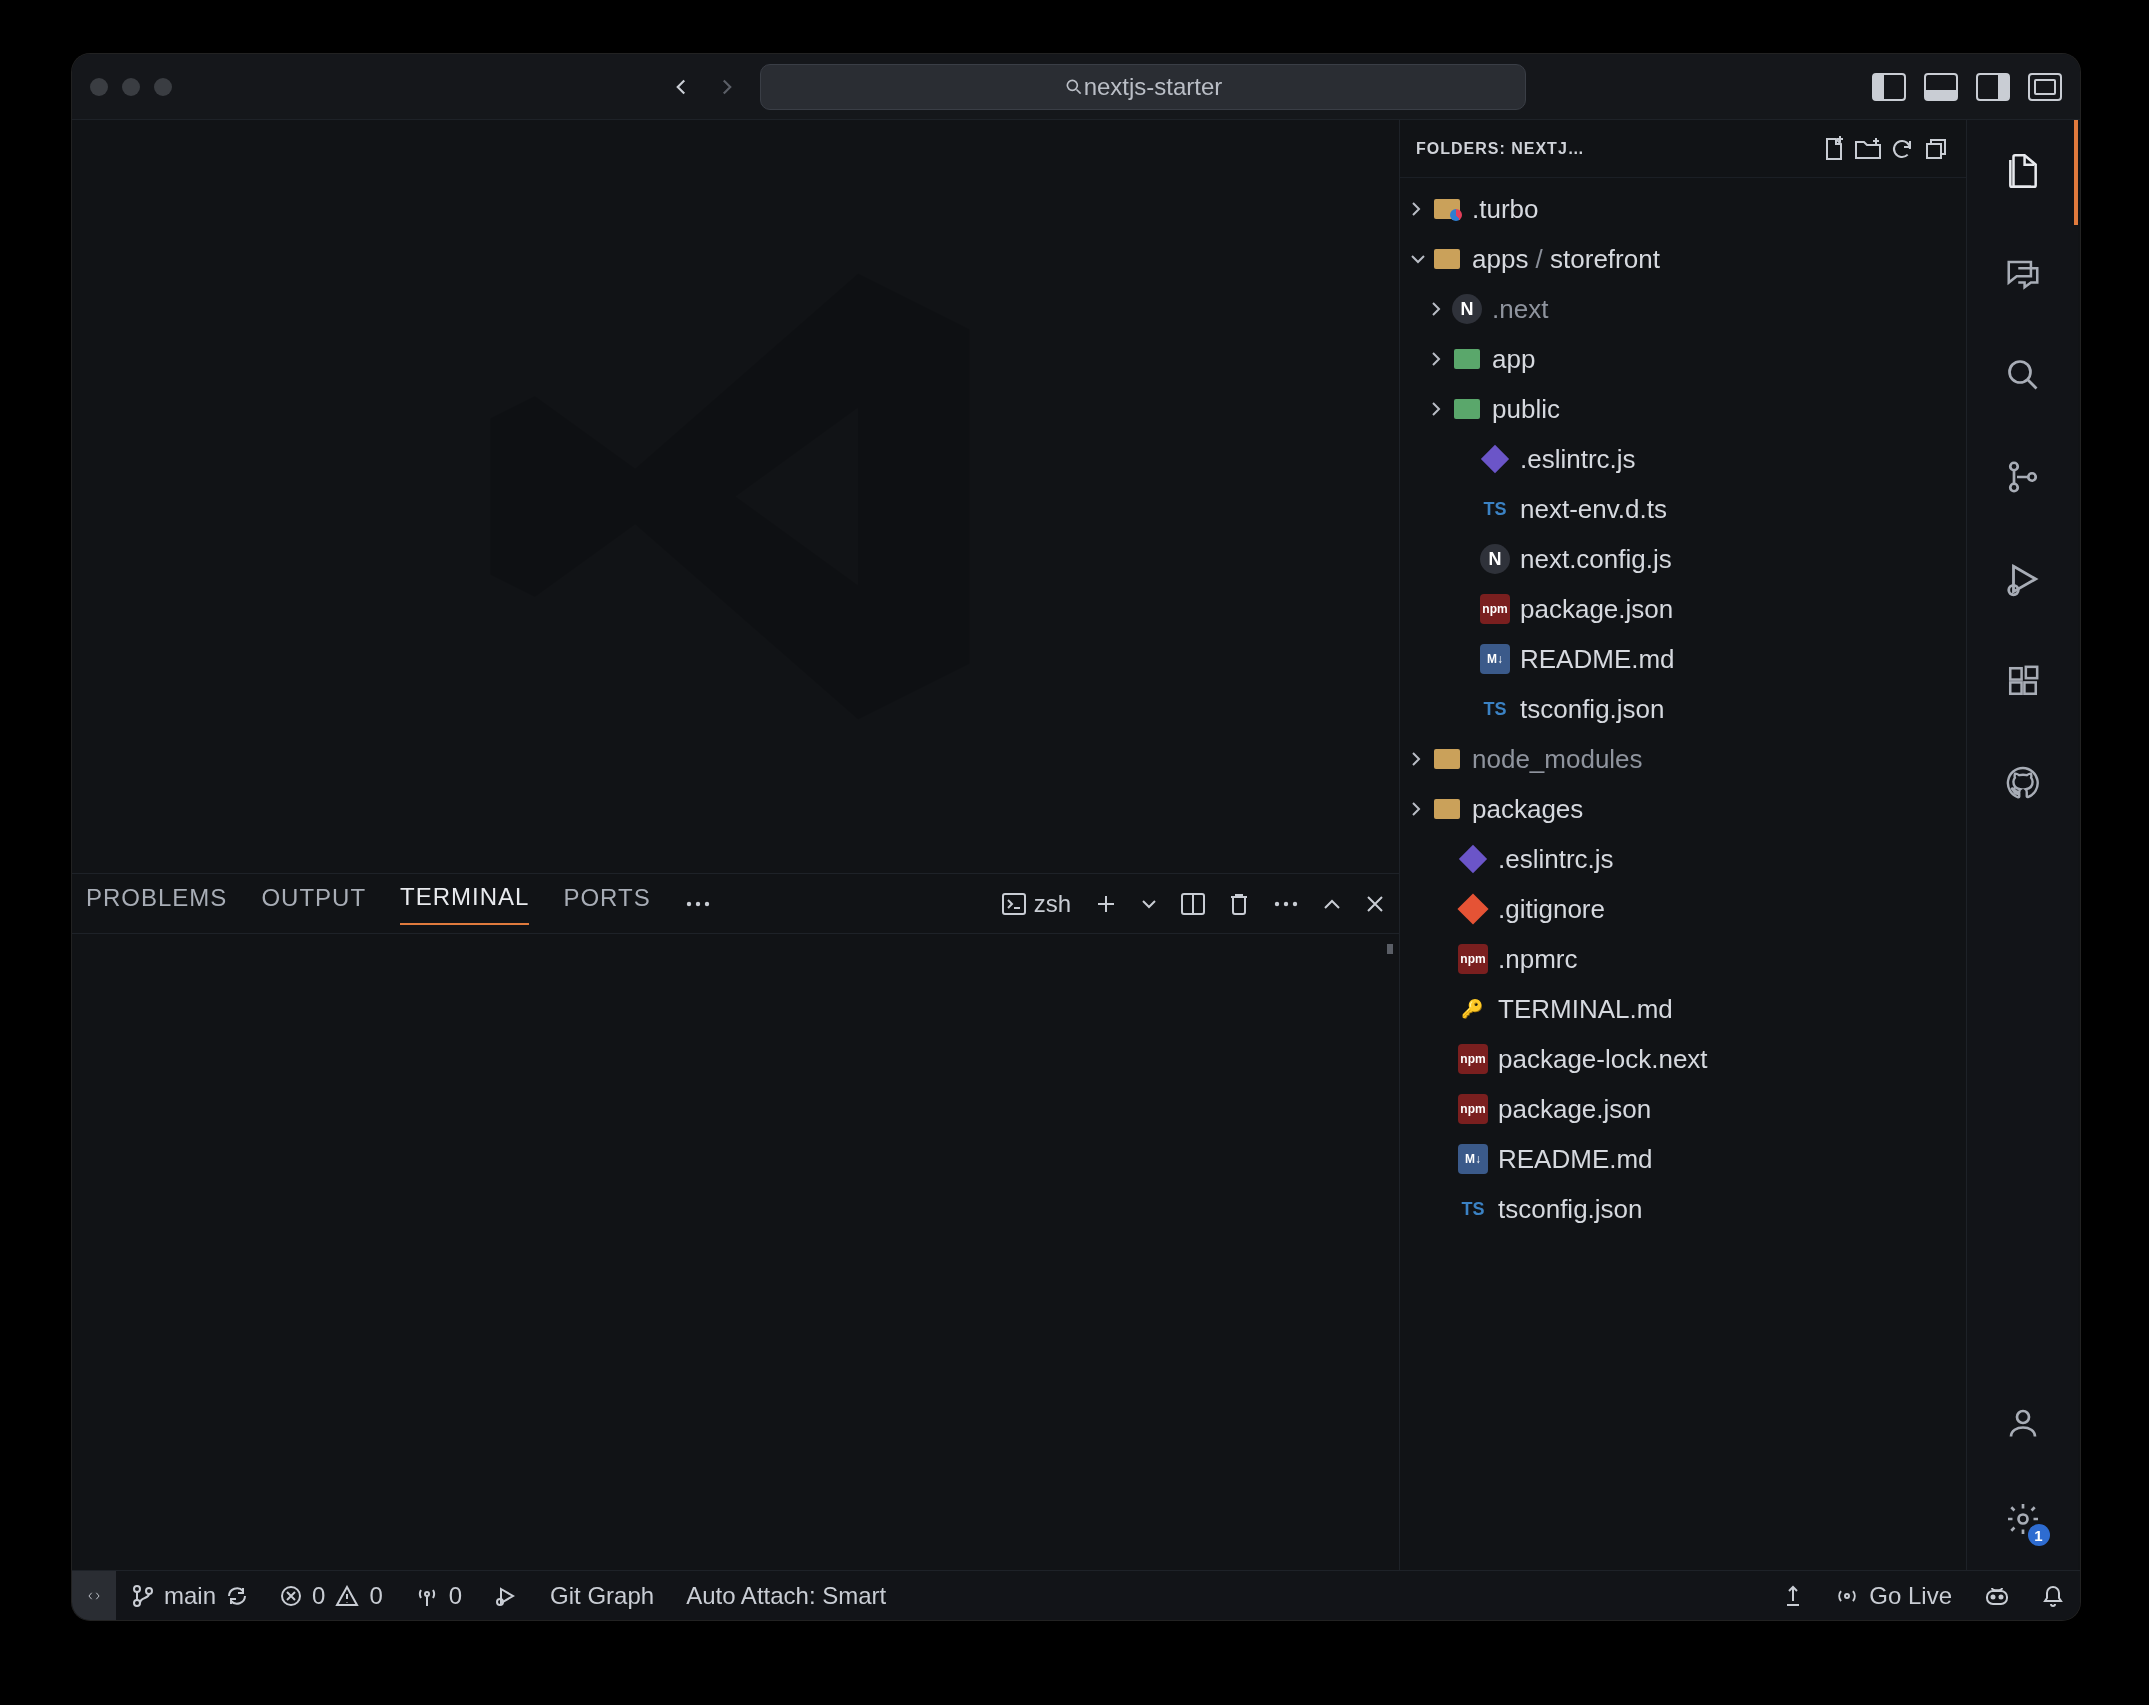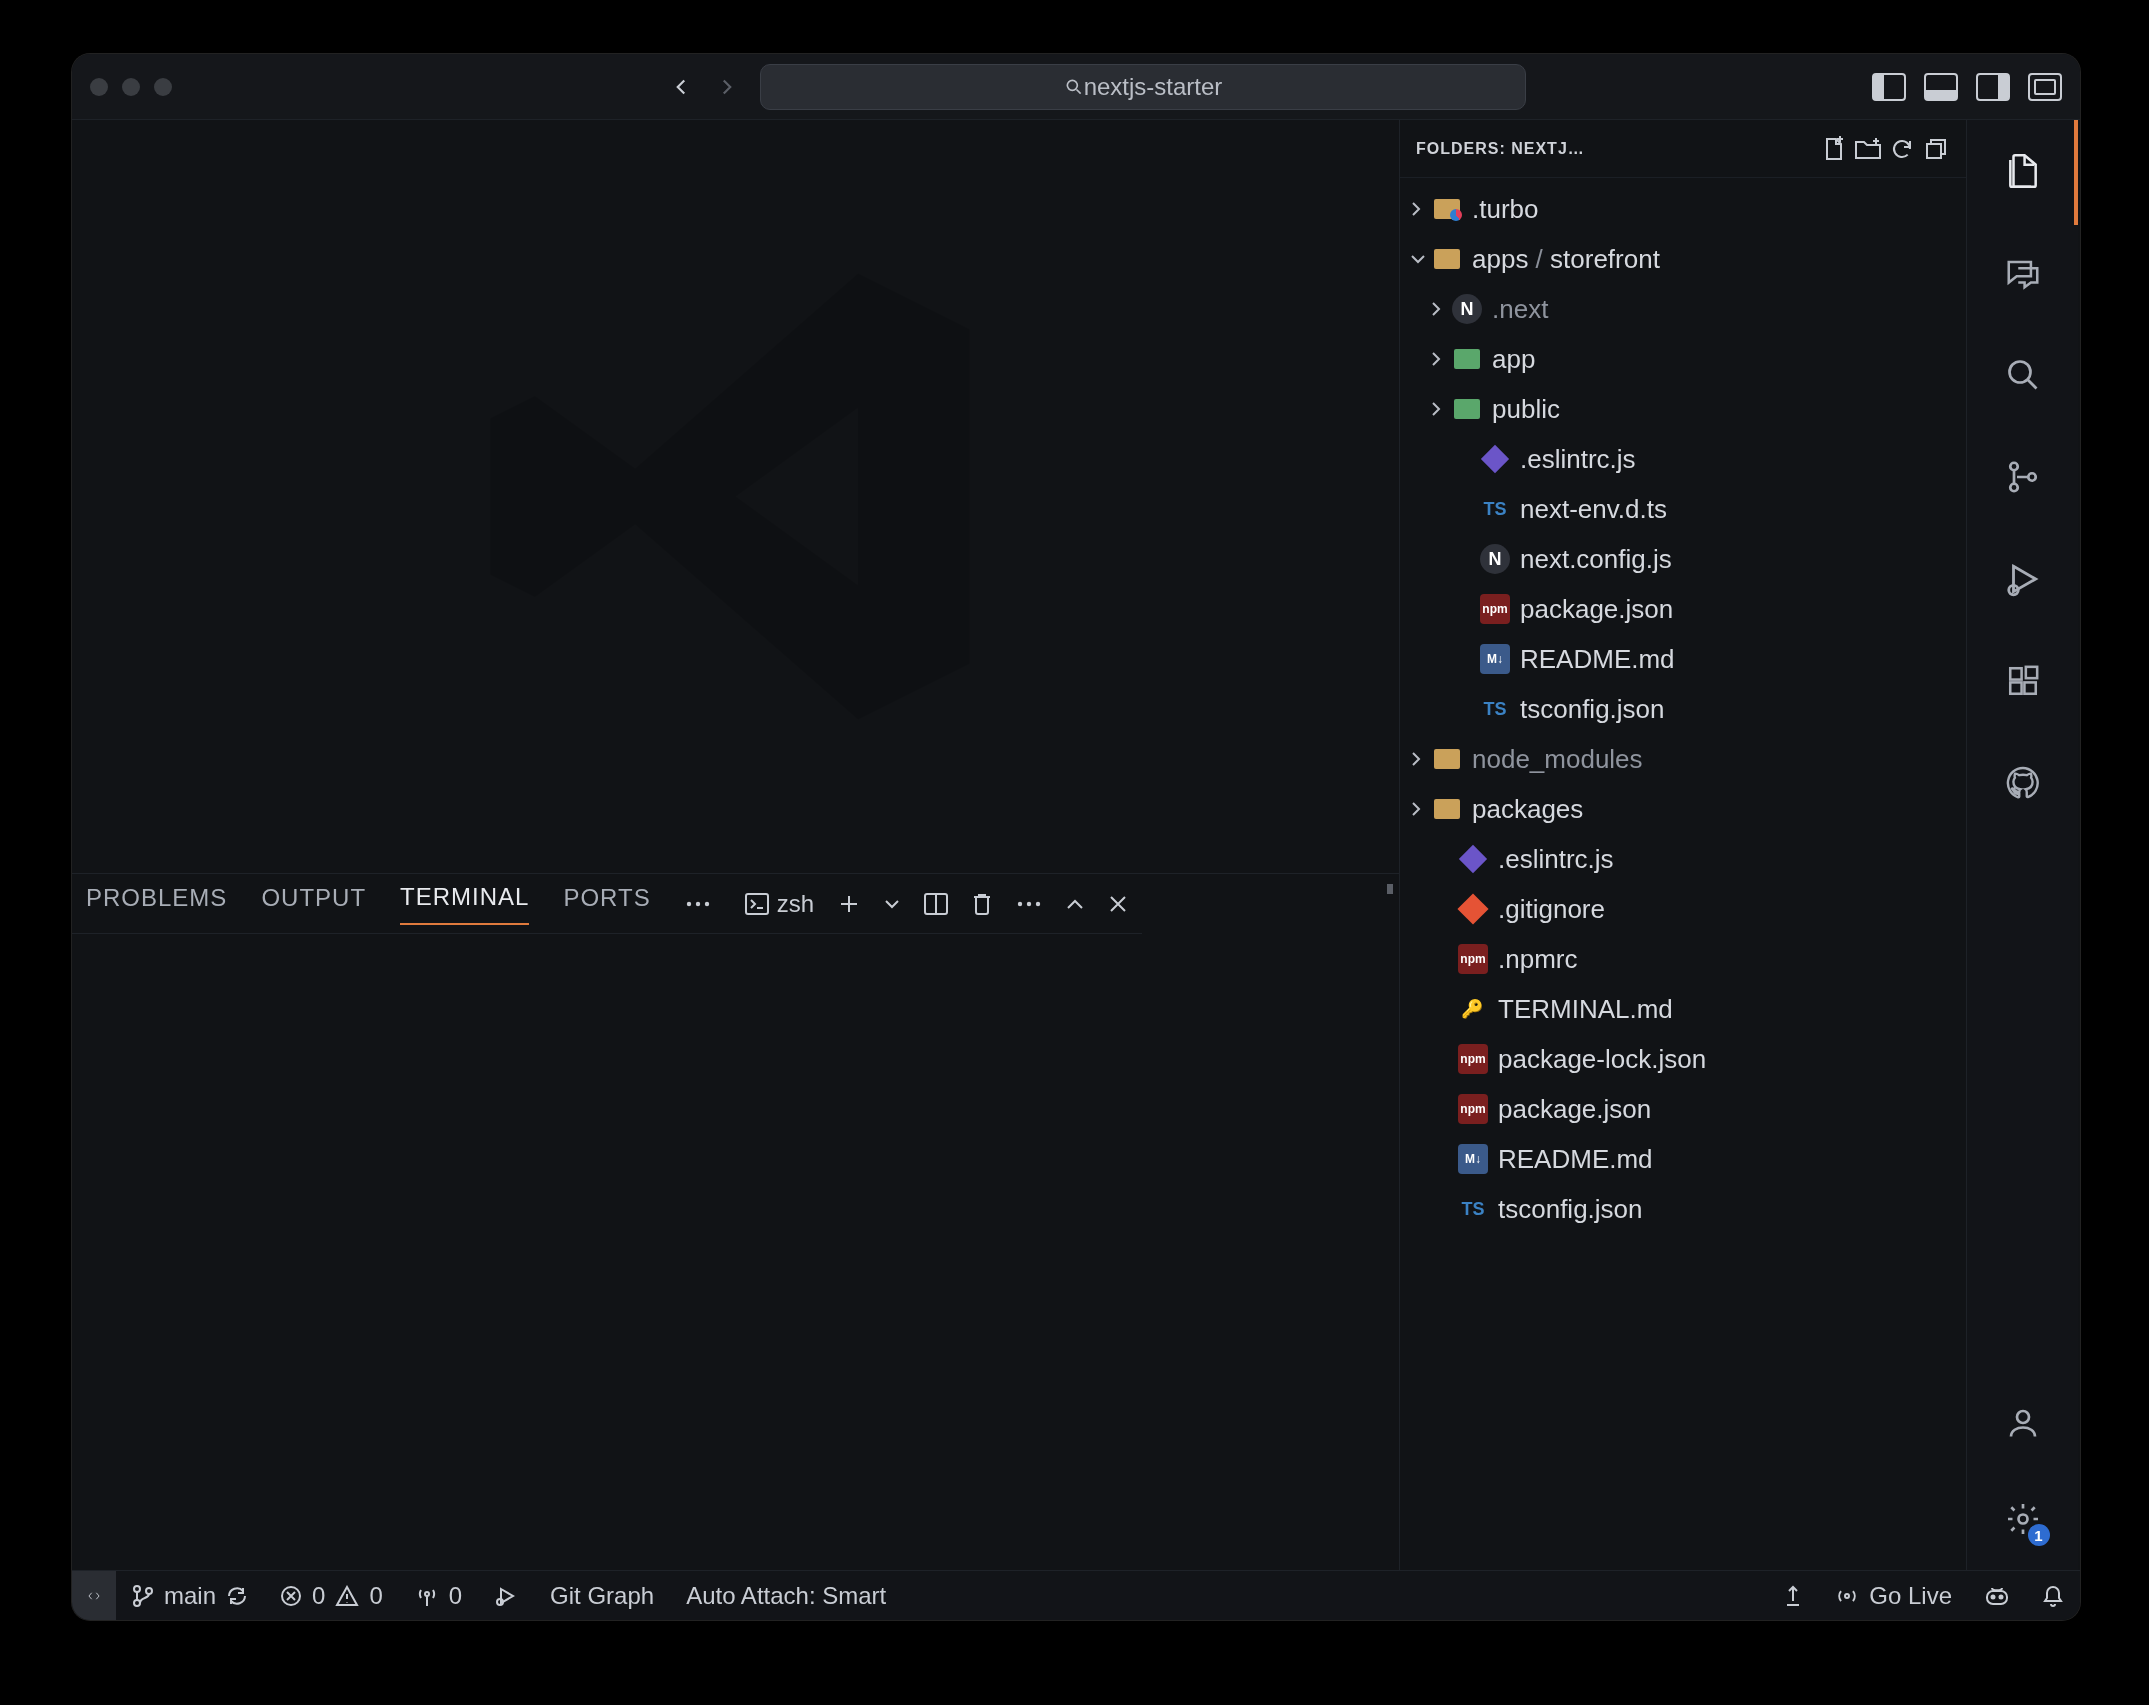--- a/index.html
+++ b/index.html
@@ -26,21 +26,21 @@
 
 .body { display: flex; height: calc(100% - 66px - 50px); }
 .editor-col { width: 1328px; display: flex; flex-direction: column; border-right: 1px solid #1e2228; }
 .explorer-col { width: 567px; border-right: 1px solid #1e2228; background: #111316; }
 .activity-col { width: 111px; background: #121418; position: relative; display: flex; flex-direction: column; align-items: center; padding-top: 30px; gap: 60px; }
 .activity-col::before { content:""; position:absolute; right:0; top:0; width:4px; height:105px; background:#e07a3d; }
 
 .editor-area { flex: 1; background: #111316; display:flex; align-items:center; justify-content:center; }
 .vs-watermark { width: 557px; height: 557px; opacity: 0.13; }
 
-.panel { height: 697px; background: #111316; display:flex; flex-direction:row; border-top: 1px solid #1e2228; }
+.panel { height: 697px; background: #111316; display:flex; flex-direction:column; border-top: 1px solid #1e2228; }
 .panel-tabs { height: 60px; display:flex; align-items:center; padding: 0 14px; gap: 34px; border-bottom: 1px solid #1e2228; }
 .ptab { color: #a8adb6; font-size: 24px; letter-spacing: 1px; cursor: default; padding-bottom: 12px; }
 .ptab.active { color: #e8eaee; border-bottom: 2px solid #e07a3d; }
 .panel-actions { margin-left: auto; display:flex; align-items:center; gap: 24px; color: #c9cdd4; }
 .pa-icon { font-size: 24px; color:#c9cdd4; }
 .zsh { display:flex; align-items:center; gap:8px; color:#c9cdd4; font-size:24px; }
 .terminal-body { flex:1; padding: 18px 14px; font-family: ui-monospace, Menlo, monospace; font-size: 26px; color:#e6e8ec; position: relative; }
 .term-line { display:flex; align-items:center; gap:10px; }
 .term-circle { width:14px; height:14px; border:2px solid #c9cdd4; border-radius:50%; display:inline-block; }
 .term-cursor { display:inline-block; width:14px; height:26px; border:2px solid #c9cdd4; margin-left:8px; }
@@ -361,21 +361,21 @@
               <span>.npmrc</span>
             </div>
             <div class="row pad-l2">
               <span style="width: 0px;"></span>
               <span class="icon ic-lic">🔑</span>
               <span>TERMINAL.md</span>
             </div>
             <div class="row pad-l2">
               <span style="width: 0px;"></span>
               <span class="icon ic-npm">npm</span>
-              <span>package-lock.json</span>
+              <span>package-lock.next</span>
             </div>
             <div class="row pad-l2">
               <span style="width: 0px;"></span>
               <span class="icon ic-npm">npm</span>
               <span>package.json</span>
             </div>
             <div class="row pad-l2">
               <span style="width: 0px;"></span>
               <span class="icon ic-md">M↓</span>
               <span>README.md</span>

